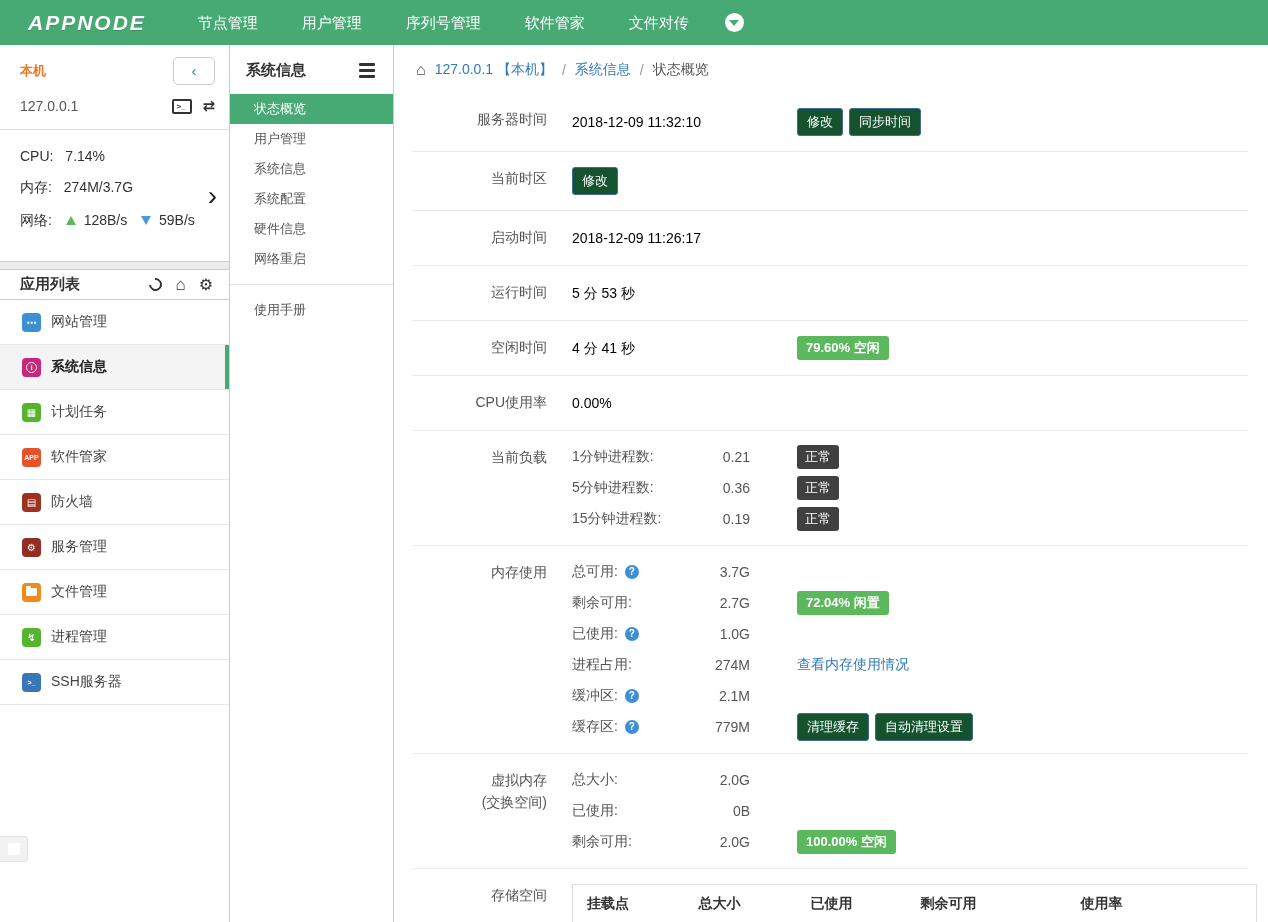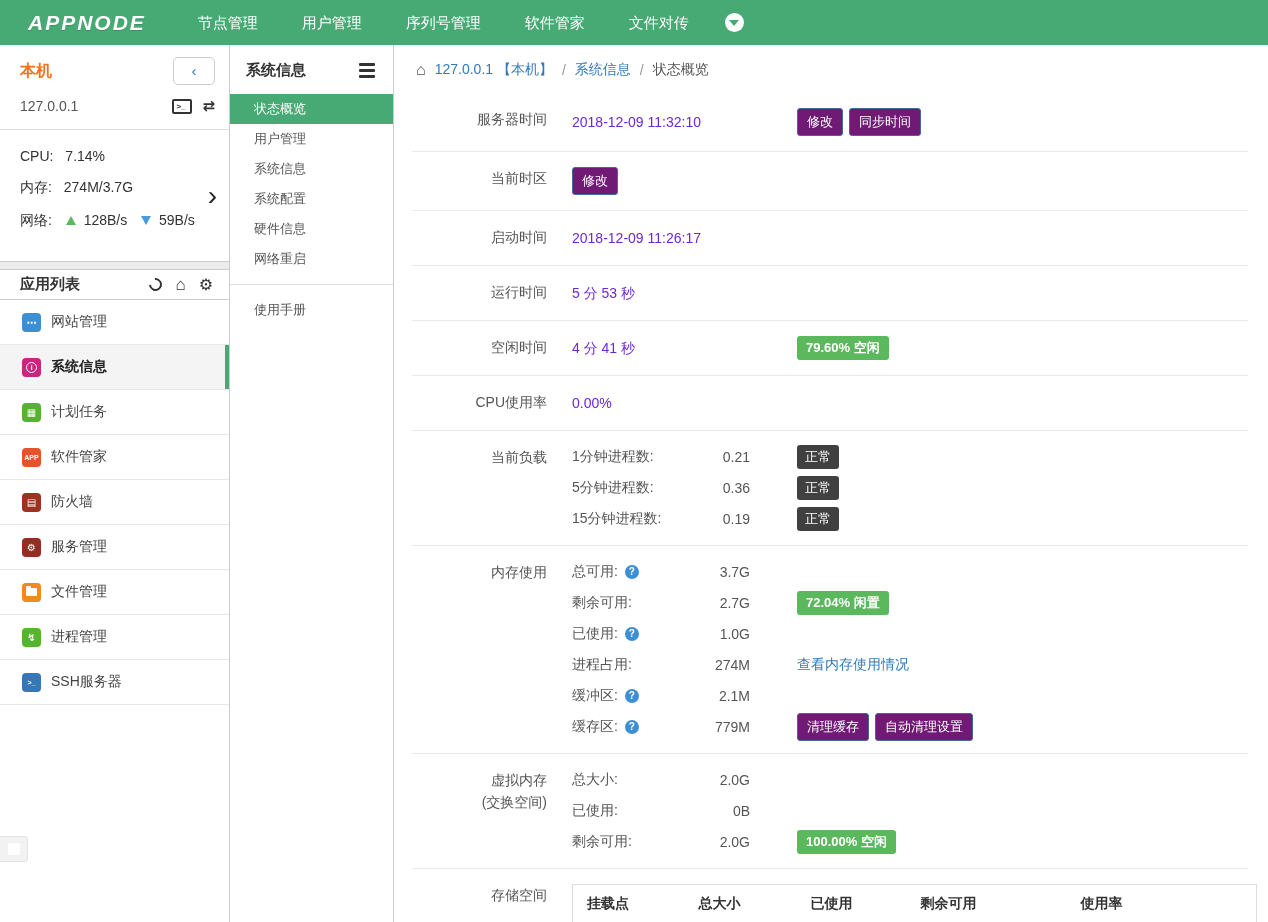--- a/index.html
+++ b/index.html
@@ -16,21 +16,21 @@
   .nav-caret-btn .tri { width:0; height:0; border-left:5px solid transparent; border-right:5px solid transparent;
     border-top:6px solid #47a974; margin-top:1px; }
 
   .page-body { display:flex; height:877px; }
 
   
   .sidebar-left { width:230px; flex-shrink:0; border-right:1px solid #ccc; background:#fff; position:relative; }
   .machine-card { border-bottom:1px solid #ccc; }
   .machine-head { padding:12px 14px 8px 20px; }
   .machine-row1 { display:flex; align-items:center; justify-content:space-between; }
-  .machine-name { color:#f0731d; font-size:16px; font-weight:bold; }
+  .machine-name { color:#f0731d; font-size:13px; font-weight:bold; }
   .collapse-btn { width:42px; height:28px; border:1px solid #ccc; border-radius:5px; background:#fff;
     color:#337ab7; font-size:15px; line-height:26px; text-align:center; cursor:pointer; }
   .machine-row2 { display:flex; align-items:center; justify-content:space-between; margin-top:12px; padding-bottom:6px; }
   .machine-ip { color:#555; font-size:14px; }
   .mini-icons { display:flex; align-items:center; gap:10px; }
   .icon-terminal { width:20px; height:15px; border:2px solid #333; border-radius:2px; color:#333;
     font-size:8px; font-weight:bold; line-height:11px; padding-left:2px; letter-spacing:0; cursor:pointer; }
   .icon-swap { font-size:15px; color:#333; font-weight:bold; cursor:pointer; }
   .machine-stats { border-top:1px solid #ddd; padding:18px 14px 16px 20px; position:relative; }
   .stat-line { font-size:14px; color:#333; margin-bottom:15px; }
@@ -82,28 +82,28 @@
   .breadcrumb { display:flex; align-items:center; font-size:14px; color:#999; gap:9px; padding-left:4px; }
   .crumb-home { font-size:16px; color:#555; font-weight:bold; line-height:1; }
   .crumb-link { color:#337ab7; cursor:pointer; }
   .crumb-current { color:#555; }
 
   .rows { margin-top:14px; }
   .irow { display:flex; align-items:flex-start; padding:15px 10px 15px 0; border-bottom:1px solid #e9e9e9; }
   .irow-label { width:135px; flex-shrink:0; text-align:right; color:#555; font-size:14px; line-height:22px; }
   .irow-content { margin-left:25px; flex:1; font-size:14px; color:#555; }
   .flexline { display:flex; align-items:center; min-height:24px; }
-  .val-wide { width:225px; line-height:24px; color:#6d28d9; }
+  .val-wide { width:225px; line-height:24px; color:#000000; }
   .subline { display:flex; align-items:center; height:22px; margin-bottom:9px; }
   .subline:last-child { margin-bottom:0; }
   .sub-name { width:130px; display:flex; align-items:center; gap:7px; color:#555; }
   .sub-val { width:48px; text-align:right; color:#555; }
   .after-col { margin-left:47px; display:flex; align-items:center; gap:6px; }
 
-  .btn { background:#701a75; border:1px solid #41699c; color:#fff; font-size:13px; padding:4px 9px;
+  .btn { background:#14532d; border:1px solid #41699c; color:#fff; font-size:13px; padding:4px 9px;
     border-radius:3px; cursor:pointer; font-family:inherit; }
   .badge { color:#fff; font-size:13px; font-weight:bold; padding:3px 9px; border-radius:3px; display:inline-block; }
   .badge-green { background:#5cb85c; }
   .badge-info { background:#404040; font-weight:normal; padding:3px 8px; }
   .help-icon { width:14px; height:14px; background:#3d8fd4; border-radius:50%; color:#fff; font-size:10px;
     font-weight:bold; text-align:center; line-height:14px; cursor:pointer; flex-shrink:0; }
   .textlink { color:#337ab7; font-size:14px; cursor:pointer; }
 
   .storage-table { border:1px solid #ddd; border-collapse:collapse; width:685px; font-size:13px; }
   .storage-table th { text-align:left; font-weight:bold; color:#333; padding:10px 12px 8px 14px; font-size:14px; }

